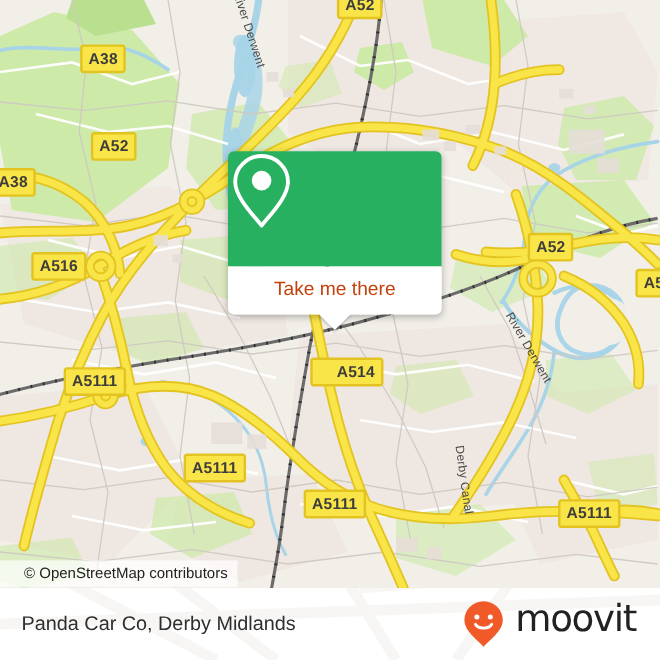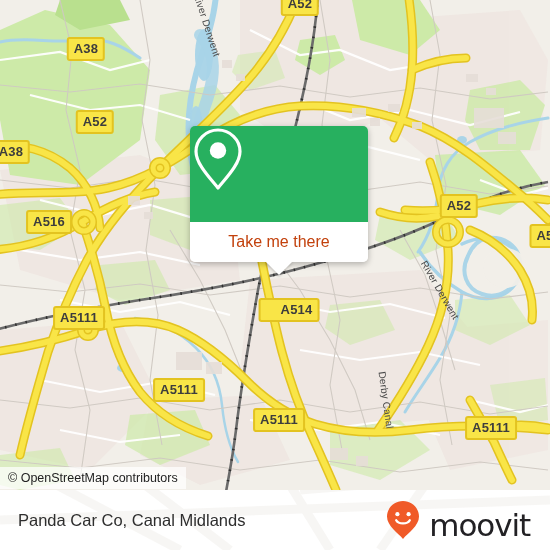--- a/index.html
+++ b/index.html
@@ -85,21 +85,21 @@
     border-top:14px solid #ffffff;
     filter:drop-shadow(0 2px 1px rgba(0,0,0,.15));
   }
   .pin-svg{display:block;}
 
   
   .attrib{
     position:absolute;
     left:0;top:467px;
     height:22px;
-    padding:0 8px 0 8px;
+    padding:0 8px 0 20px;
     display:flex;align-items:center;
     background:rgba(255,255,255,.72);
     font-size:12.5px;
     color:#222;
     z-index:30;
     font-family:"Liberation Sans", sans-serif;
   }
 
   
   .footer{
@@ -116,21 +116,21 @@
     width:100%;height:100%;
     display:flex;align-items:center;justify-content:space-between;
     padding:0 20px 0 18px;
     box-sizing:border-box;
   }
   .place-name{
     font-size:16.5px;color:#2e2e2e;
     font-family:"Liberation Sans", sans-serif;
     white-space:nowrap;
   }
-  .brand{display:flex;align-items:flex-end;gap:9px;}
+  .brand{display:flex;align-items:flex-start;gap:9px;}
   .brand-word{
     font-size:31px;
     color:#222124;
     letter-spacing:-1.1px;
     font-family:"DejaVu Sans", sans-serif;
     font-weight:400;
     line-height:1;
     position:relative;top:1px;
   }
 </style>
@@ -398,21 +398,21 @@
       <g stroke="#f0eeea" stroke-width="9" fill="none">
         <path d="M-10,20 L180,120"></path>
         <path d="M60,-10 L230,120"></path>
         <path d="M250,-10 L330,120"></path>
         <path d="M380,120 L470,-10"></path>
         <path d="M300,60 L550,40"></path>
         <path d="M0,90 L550,70"></path>
       </g>
     </svg>
     <div class="footer-inner">
-      <span class="place-name">Panda Car Co, Canal Midlands</span>
+      <span class="place-name">Panda Car Co, Derby Midlands</span>
       <span class="brand">
         <svg width="34" height="40" viewBox="0 0 34 40">
           <path d="M17 1 C8.2 1 1 8 1 16.6 C1 26 12 33 17 39 C22 33 33 26 33 16.6 C33 8 25.8 1 17 1 Z" fill="#f05a28"></path>
           <circle cx="11.4" cy="14.2" r="2.1" fill="#ffffff"></circle>
           <circle cx="22.6" cy="14.2" r="2.1" fill="#ffffff"></circle>
           <path d="M10.2 20.2 C12.4 24.4 21.6 24.4 23.8 20.2" stroke="#ffffff" stroke-width="2.3" fill="none" stroke-linecap="round"></path>
         </svg>
         <span class="brand-word">moovit</span>
       </span>
     </div>

